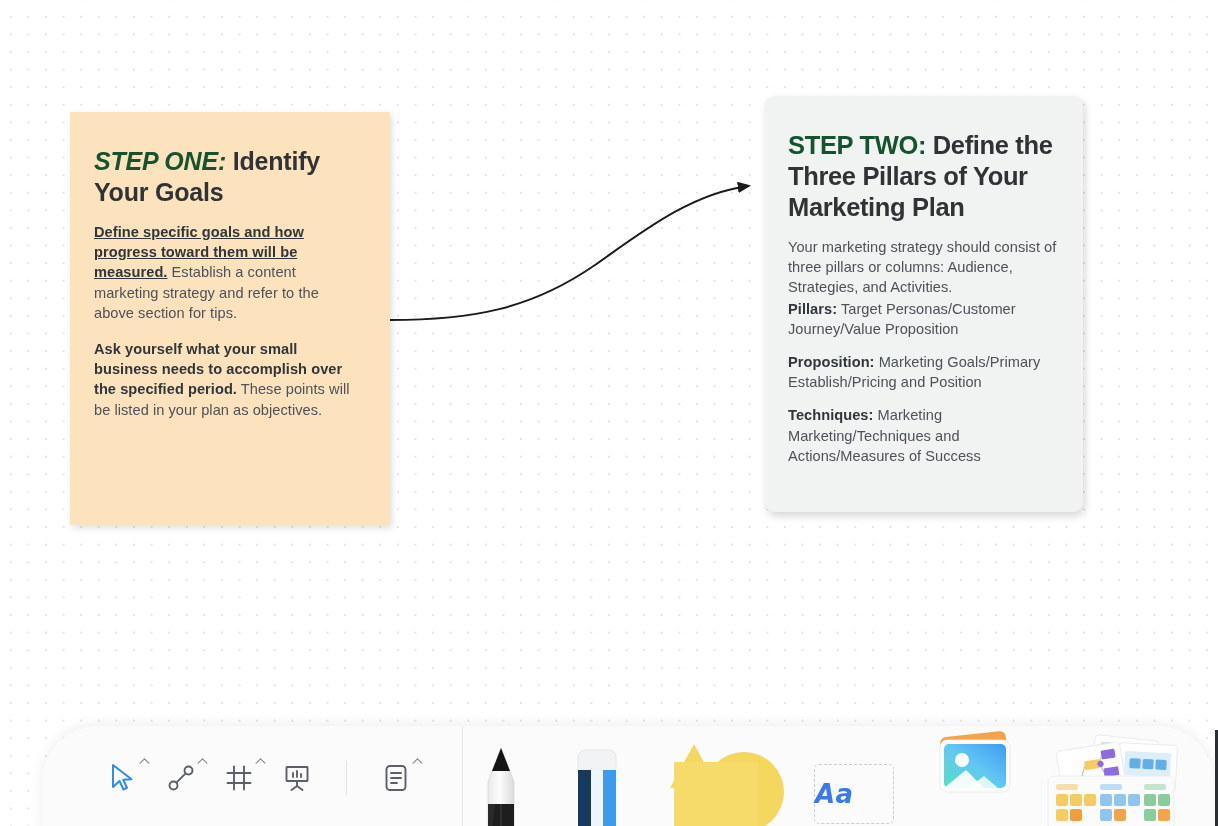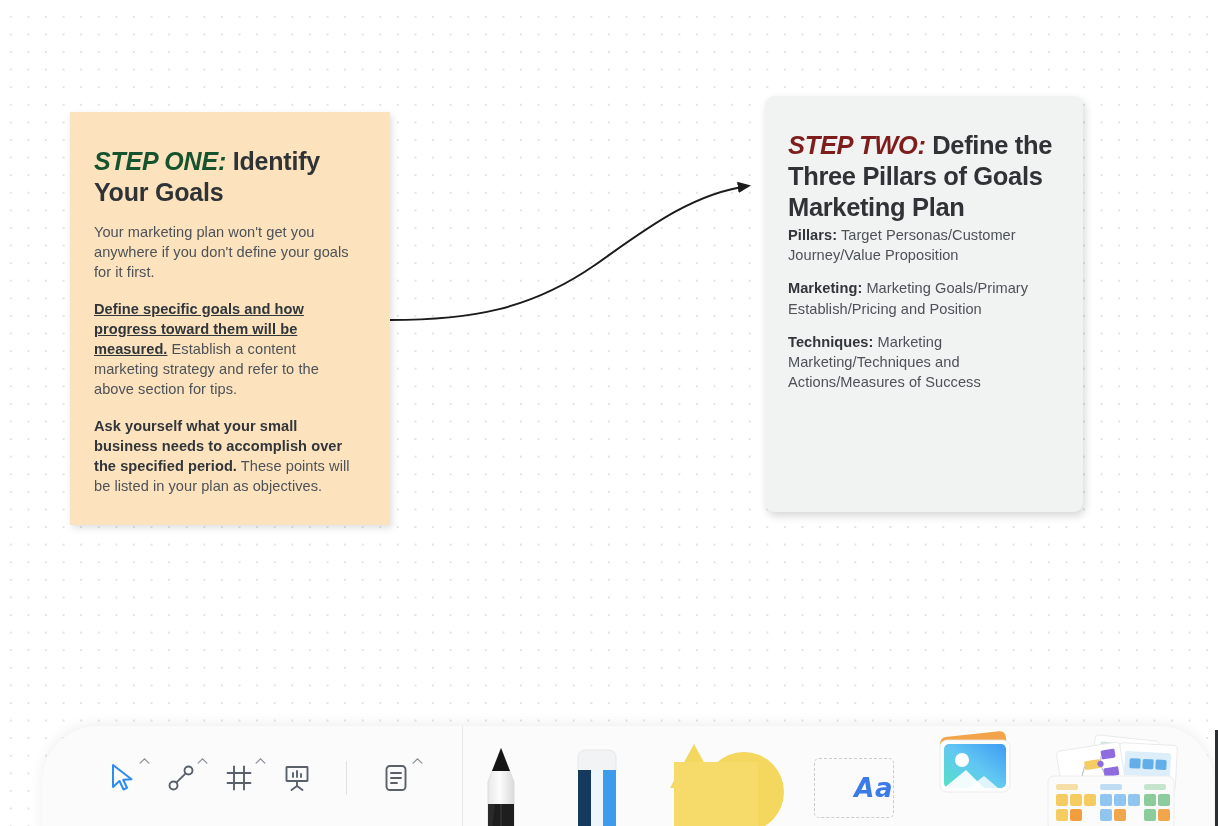--- a/index.html
+++ b/index.html
@@ -58,21 +58,21 @@
     margin: 0 0 14px 0;
     font-size: 25.5px;
     line-height: 31px;
     font-weight: 700;
     color: #2F3336;
     letter-spacing: -0.35px;
   }
   #card-step-one .card-title { font-size: 25px; letter-spacing: -0.2px; }
   .step-label { font-weight: 700; }
   .step-label.orange { color: #14532d; font-style: italic; }
-  .step-label.blue   { color: #7f1d1d; font-style: italic; }
+  .step-label.blue   { color: #14532d; }
 
   .card-body {
     margin: 0 0 16px 0;
     font-size: 14.6px;
     line-height: 20.2px;
     color: #4C5258;
     letter-spacing: 0.05px;
   }
   #card-step-two .card-body { margin-bottom: 13px; }
   .card-body strong { font-weight: 700; color: #31363B; }
@@ -156,22 +156,22 @@
   }
 
   
   #tool-text-box {
     width: 78px;
     height: 58px;
     border: 1.4px dashed #C9CCD1;
     border-radius: 5px;
     display: flex;
     align-items: center;
-    justify-content: flex-end;
-    margin-bottom: 12px;
+    justify-content: flex-start;
+    margin-bottom: 6px;
   }
   #tool-text-box span {
     font-family: "DejaVu Sans", sans-serif;
     font-style: italic;
     font-weight: 700;
     font-size: 26px;
     color: #3B7BE8;
     letter-spacing: 0.5px;
   }
 
@@ -197,45 +197,45 @@
     </marker>
   </defs>
   <path d="M10,160 C90,160 150,150 215,105 C262,72 310,34 368,26" stroke="#1B1B1B" stroke-width="1.9" fill="none" stroke-linecap="round" marker-end="url(#arrowhead)"></path>
 </svg>
 
 <div class="card" id="card-step-one">
   <h2 class="card-title">
     <span class="step-label orange">STEP ONE:</span><span> Identify Your Goals</span>
   </h2>
 
-  <p class="card-body">
-    <span>Your marketing plan won't get you anywhere if you don't define your goals for it first.</span>
-  </p>
 
   <p class="card-body">
     <span class="ul">Define specific goals and how progress toward them will be measured.</span><span> Establish a content marketing strategy and refer to the above section for tips.</span>
   </p>
 
   <p class="card-body">
     <strong>Ask yourself what your small business needs to accomplish over the specified period.</strong><span> These points will be listed in your plan as objectives.</span>
   </p>
 </div>
 
 <div class="card" id="card-step-two">
   <h2 class="card-title">
-    <span class="step-label blue">STEP TWO:</span><span> Define the Three Pillars of Goals Marketing Plan</span>
+    <span class="step-label blue">STEP TWO:</span><span> Define the Three Pillars of Your Marketing Plan</span>
   </h2>
 
+  <p class="card-body">
+    <span>Your marketing strategy should consist of three pillars or columns: Audience, Strategies, and Activities.</span>
+  </p>
 
   <p class="card-body" style="margin-top:-12px;">
     <strong>Pillars:</strong><span> Target Personas/Customer Journey/Value Proposition</span>
   </p>
 
   <p class="card-body">
-    <strong>Marketing:</strong><span> Marketing Goals/Primary Establish/Pricing and Position</span>
+    <strong>Proposition:</strong><span> Marketing Goals/Primary Establish/Pricing and Position</span>
   </p>
 
   <p class="card-body">
     <strong>Techniques:</strong><span> Marketing Marketing/Techniques and Actions/Measures of Success</span>
   </p>
 </div>
 
 <div id="toolbar">
 
   <div id="toolbar-left">

